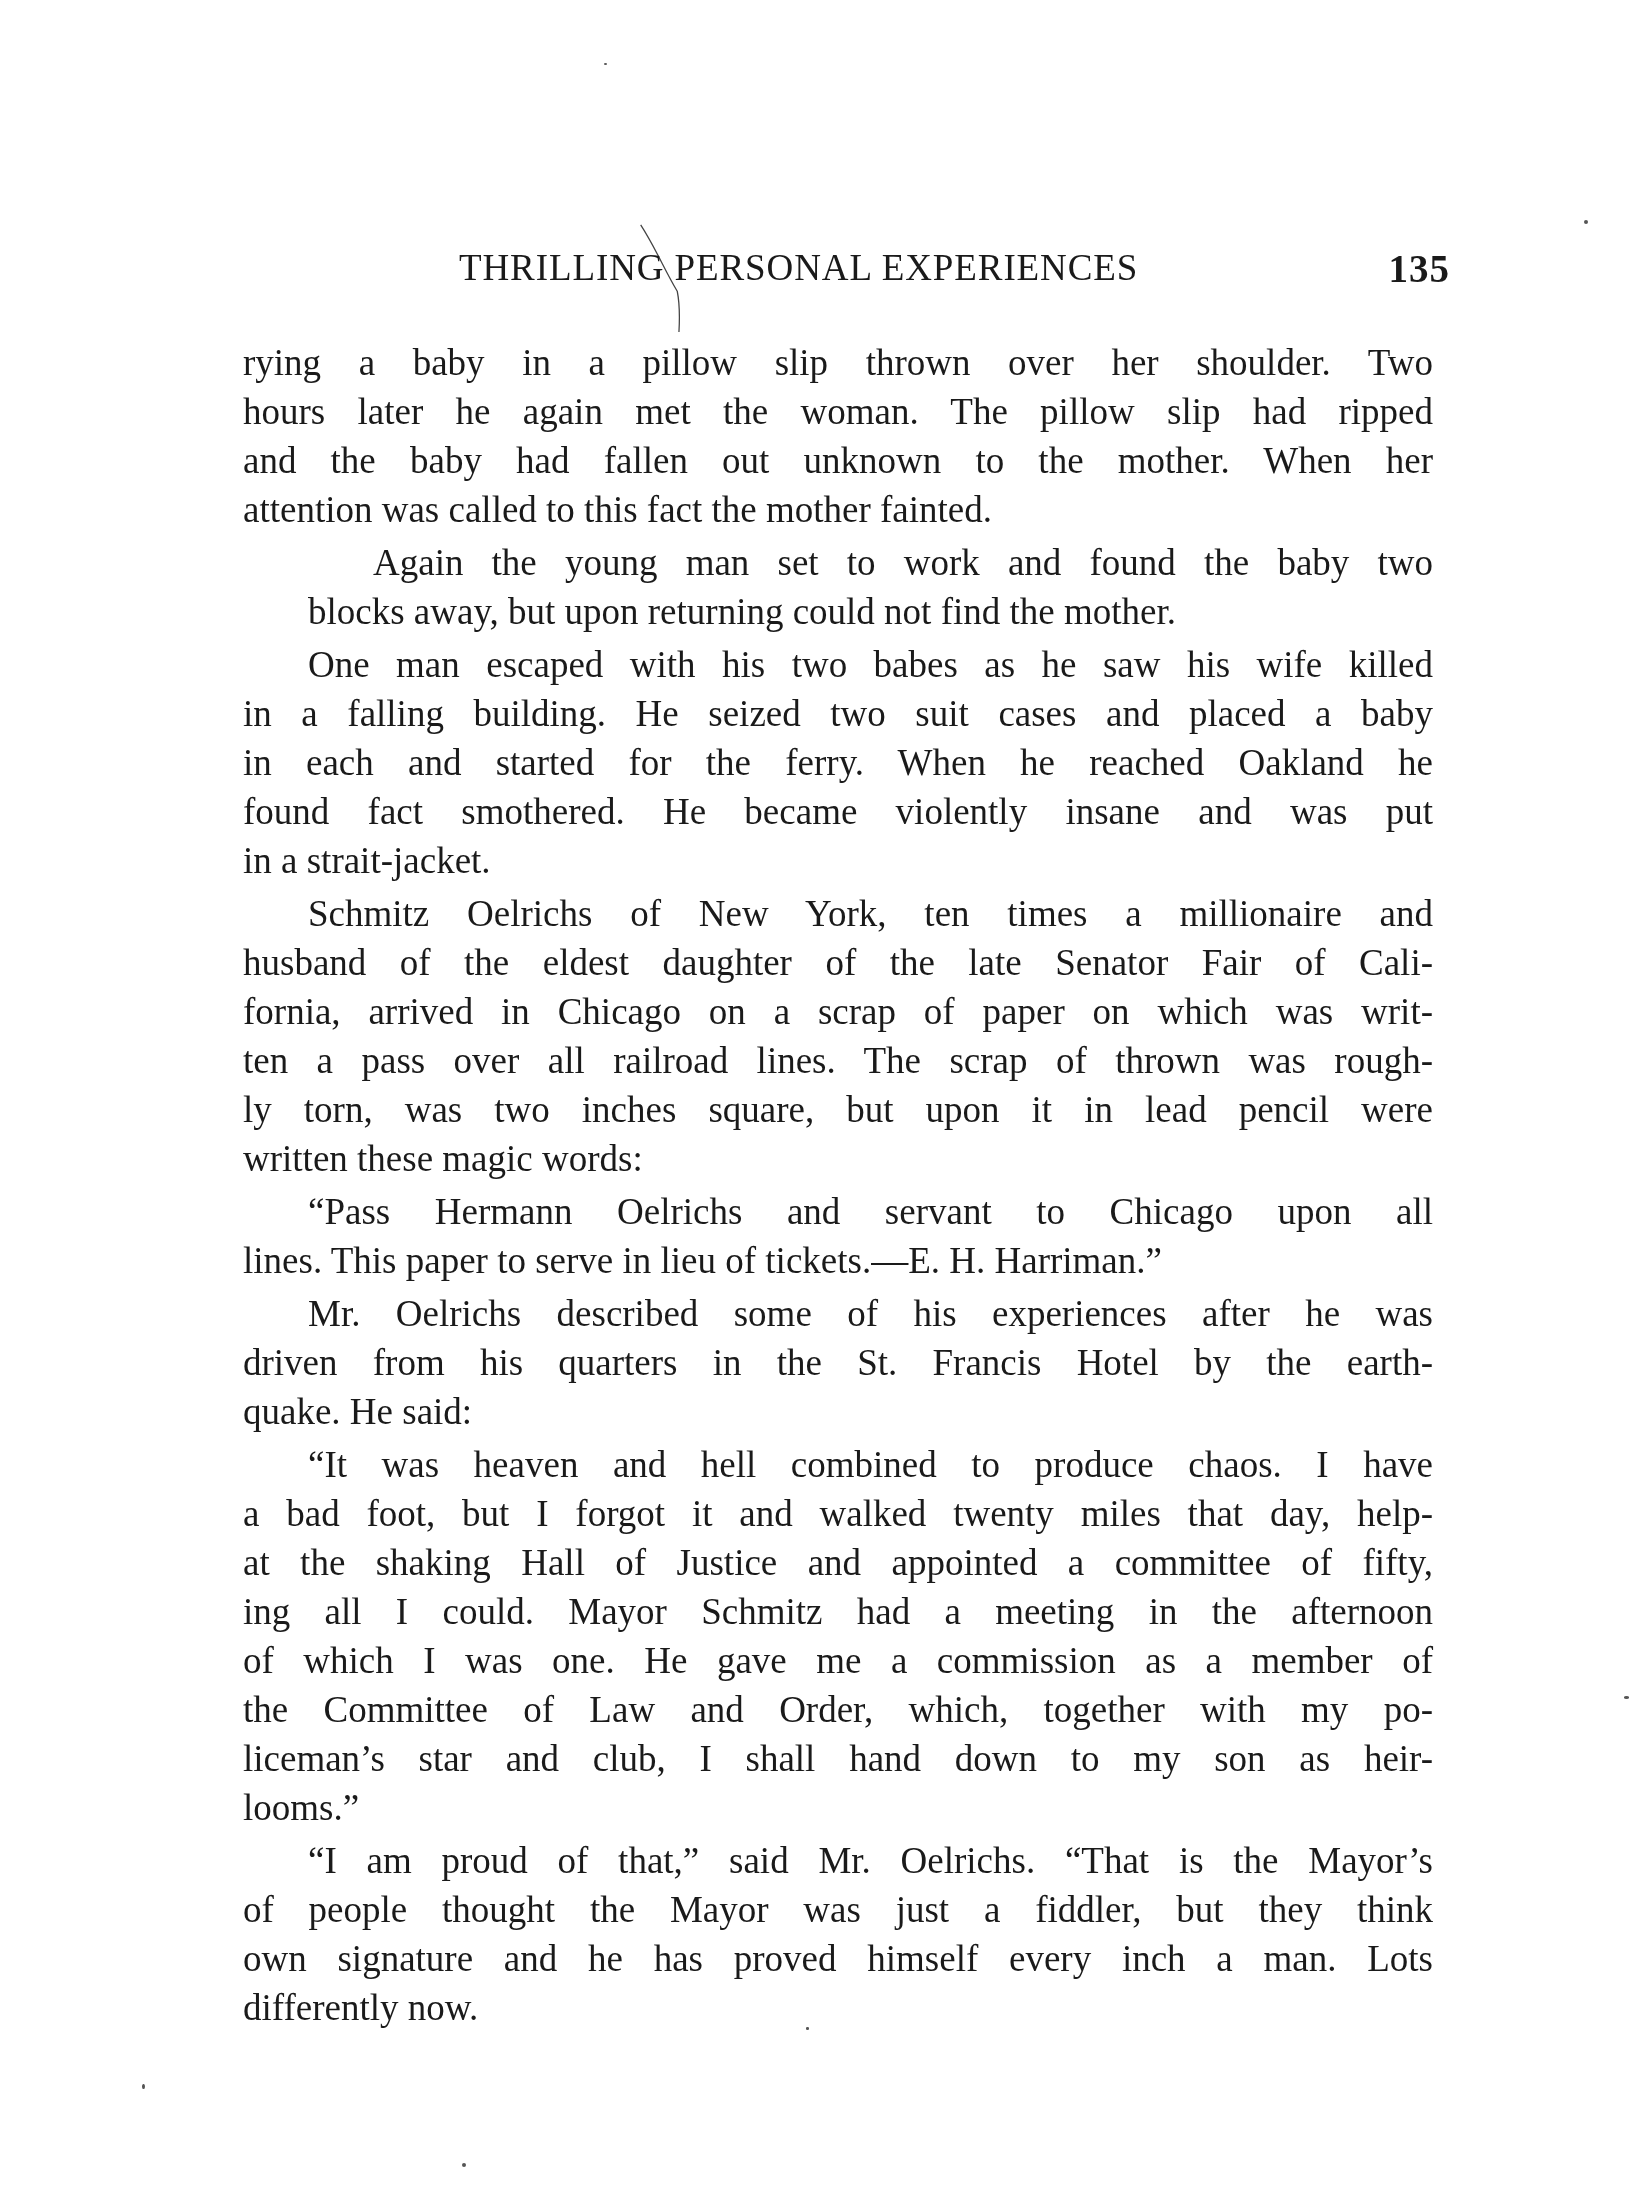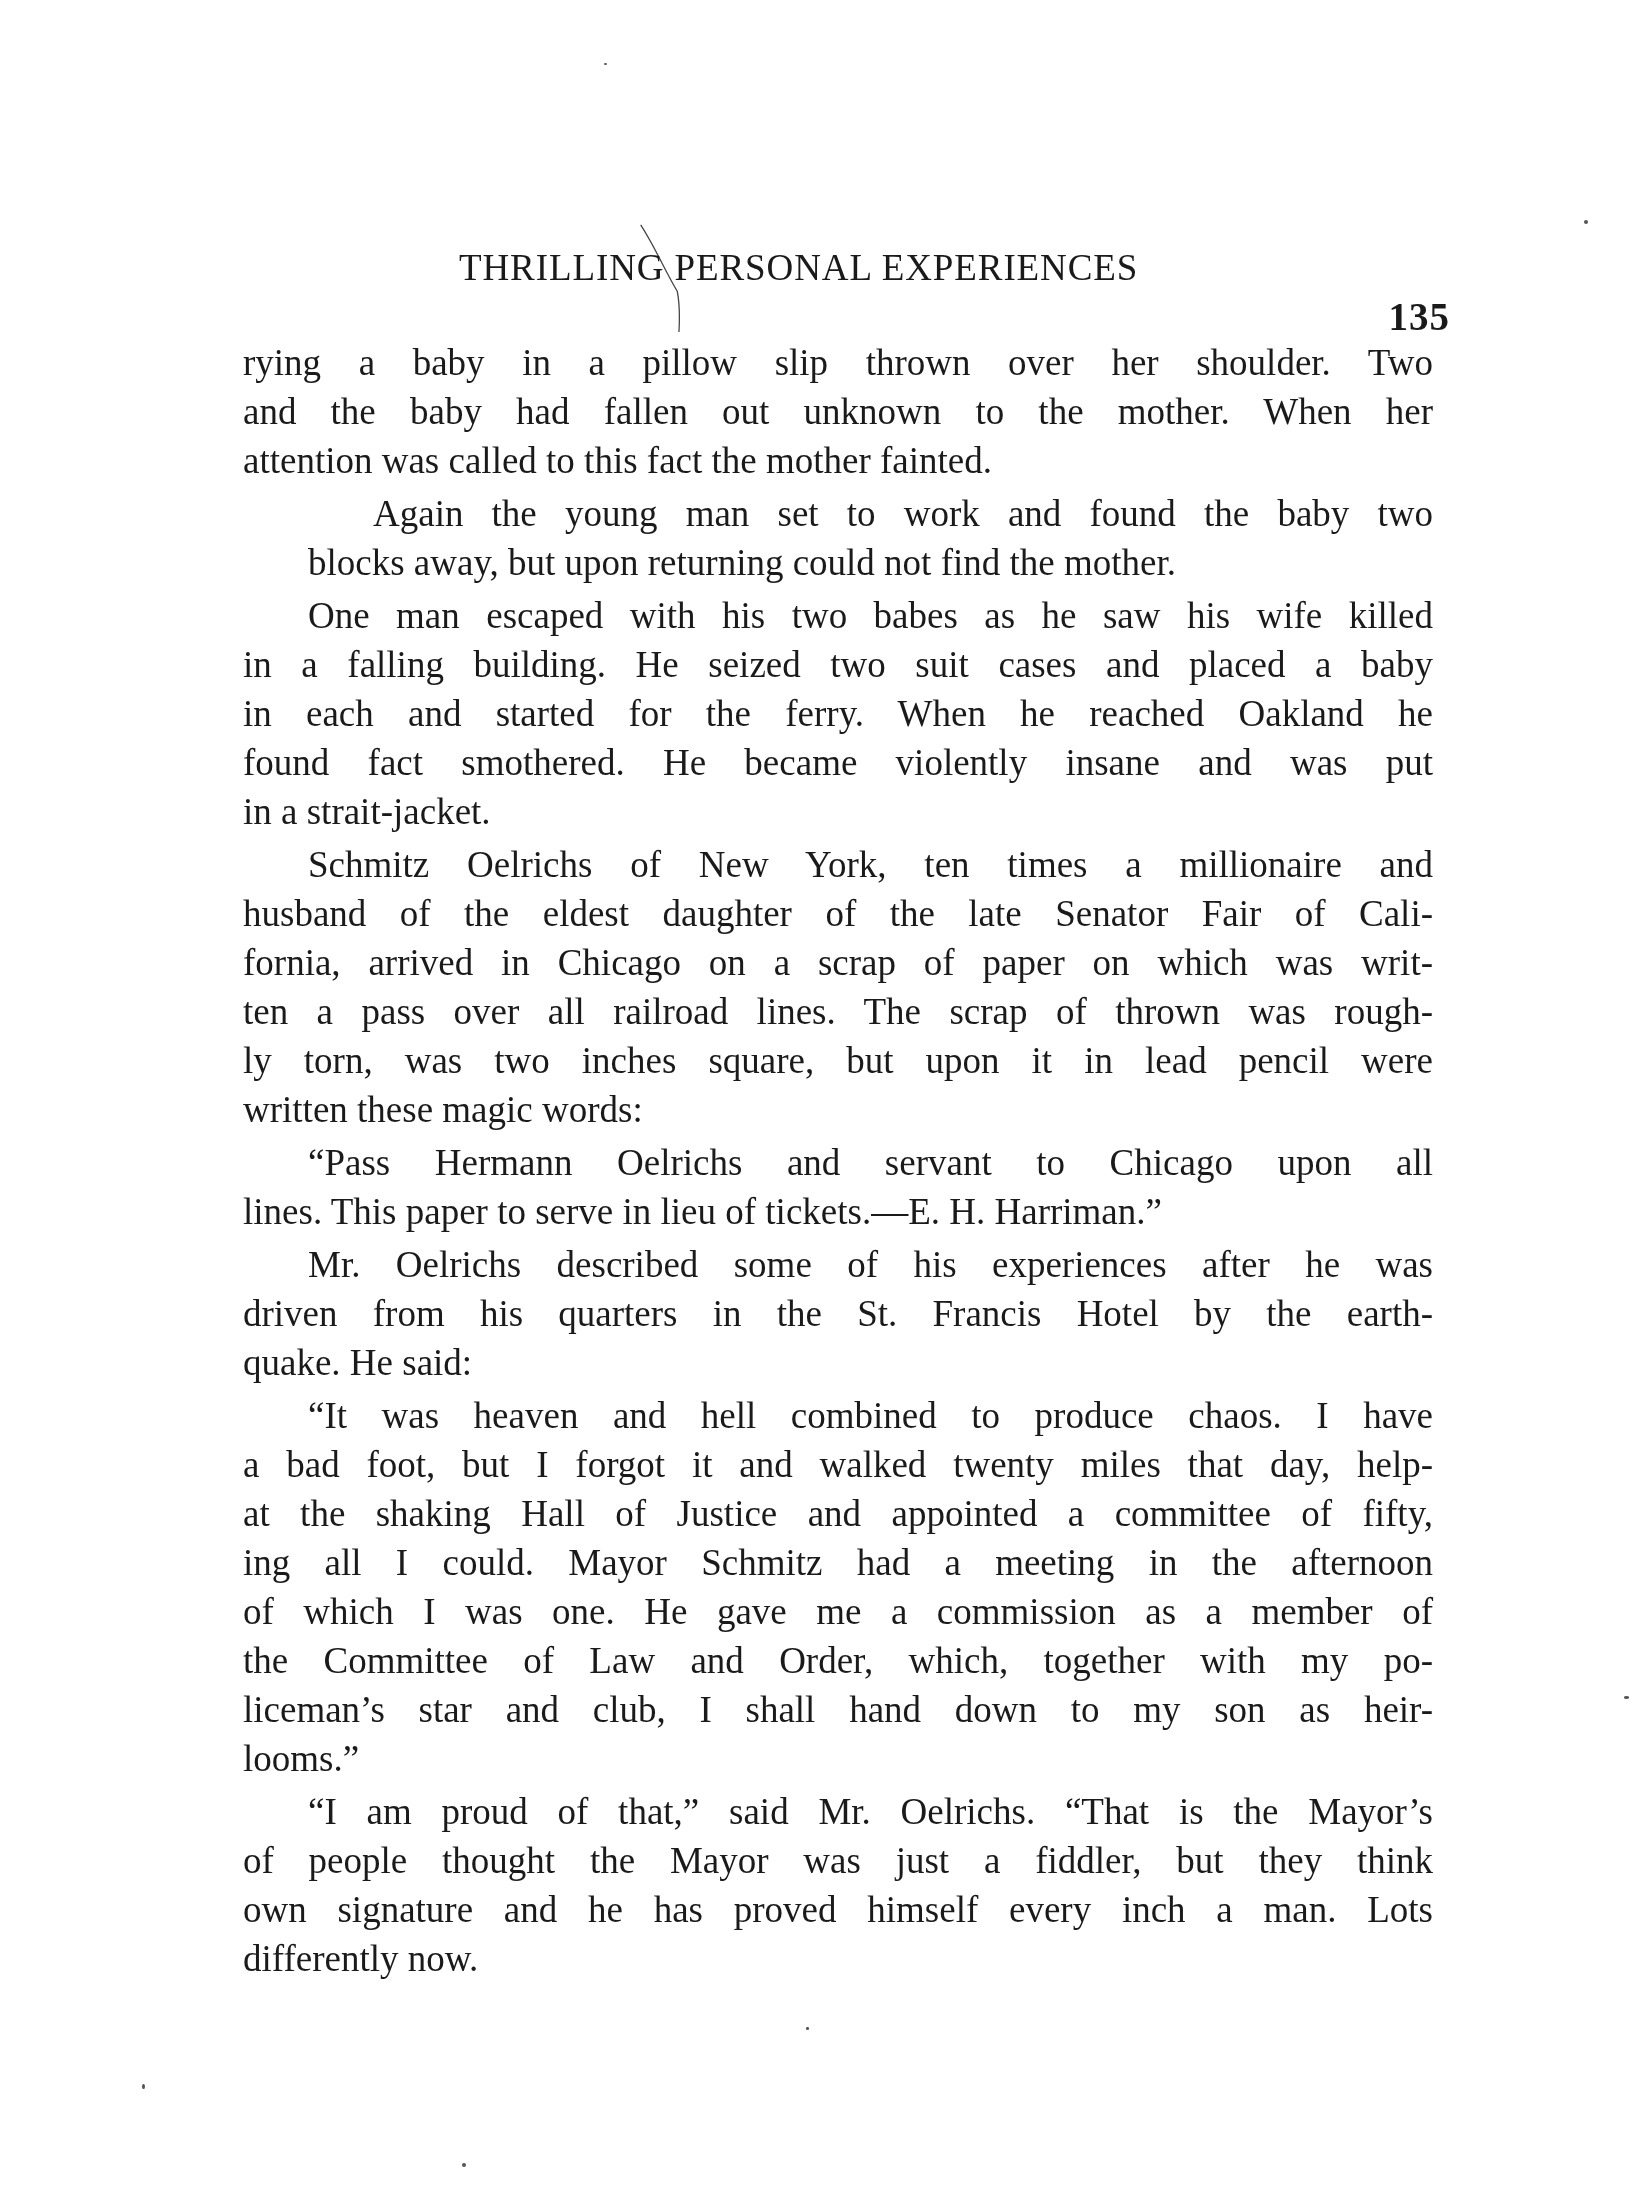--- a/index.html
+++ b/index.html
@@ -34,21 +34,20 @@
       left: 220px;
       top: 0;
       white-space: nowrap;
     }
     .page-number {
       position: absolute;
       right: 10.2px;
       top: 0;
       font-size: 39px;
       font-weight: bold;
-      margin-top: 48px;
     }
     .body-text {
       position: absolute;
       top: 334px;
       left: 239px;
       width: 1198px;
       font-size: 37px;
       line-height: 49px;
       text-align: justify;
       text-align-last: left;
@@ -93,20 +92,21 @@
   </svg>
 
   <div class="running-head">
     <span class="running-title">THRILLING PERSONAL EXPERIENCES</span>
     <span class="page-number">135</span>
   </div>
 
   <div class="body-text">
     <p>
       <span class="line">rying a baby in a pillow slip thrown over her shoulder.  Two</span>
+      <span class="line">hours later he again met the woman.  The pillow slip had ripped</span>
       <span class="line">and the baby had fallen out unknown to the mother.  When her</span>
       <span class="line last">attention was called to this fact the mother fainted.</span>
     </p>
     <p class="indent">
       <span class="line" style="padding-left:65px">Again the young man set to work and found the baby two</span>
       <span class="line last">blocks away, but upon returning could not find the mother.</span>
     </p>
     <p>
       <span class="line" style="padding-left:65px">One man escaped with his two babes as he saw his wife killed</span>
       <span class="line">in a falling building.  He seized two suit cases and placed a baby</span>

